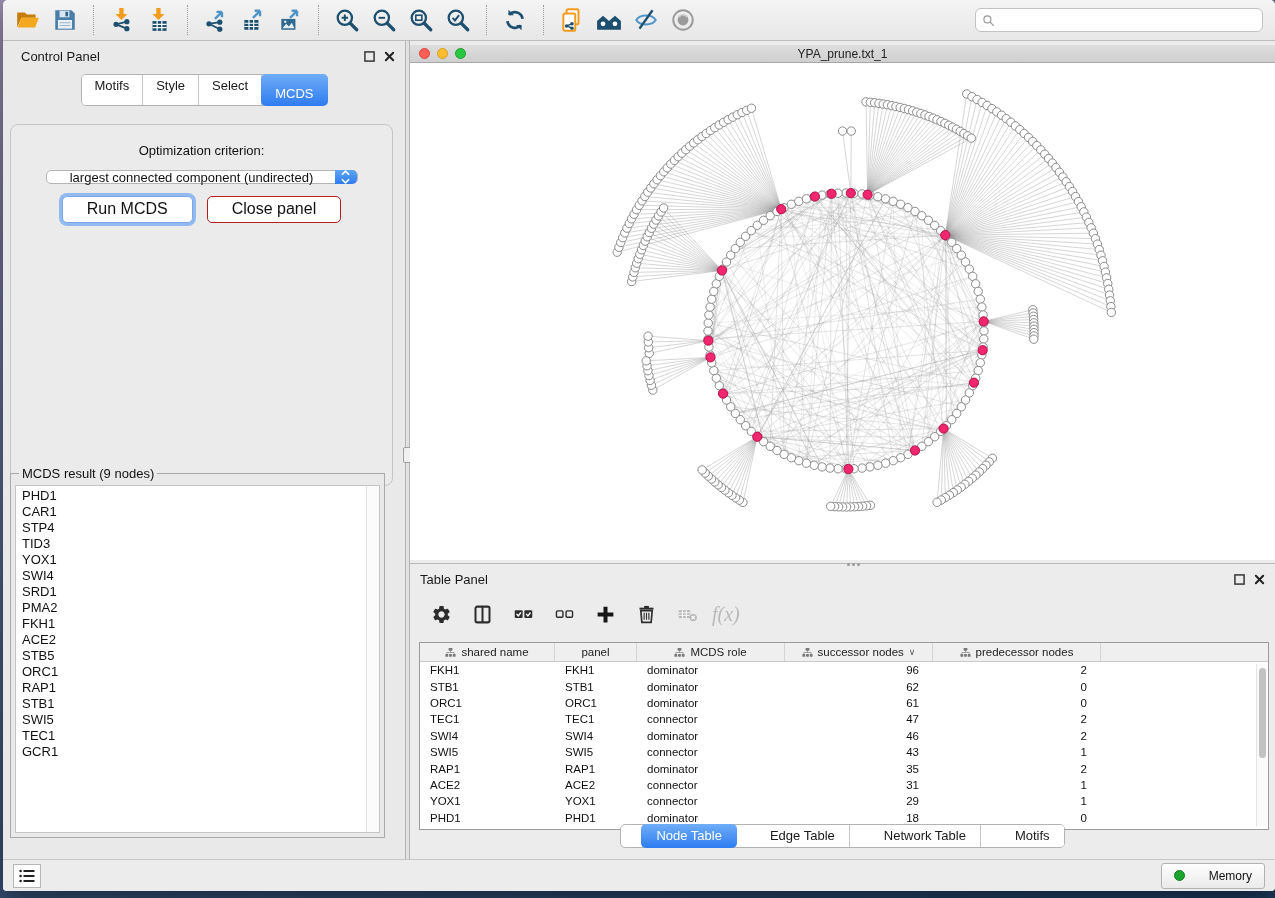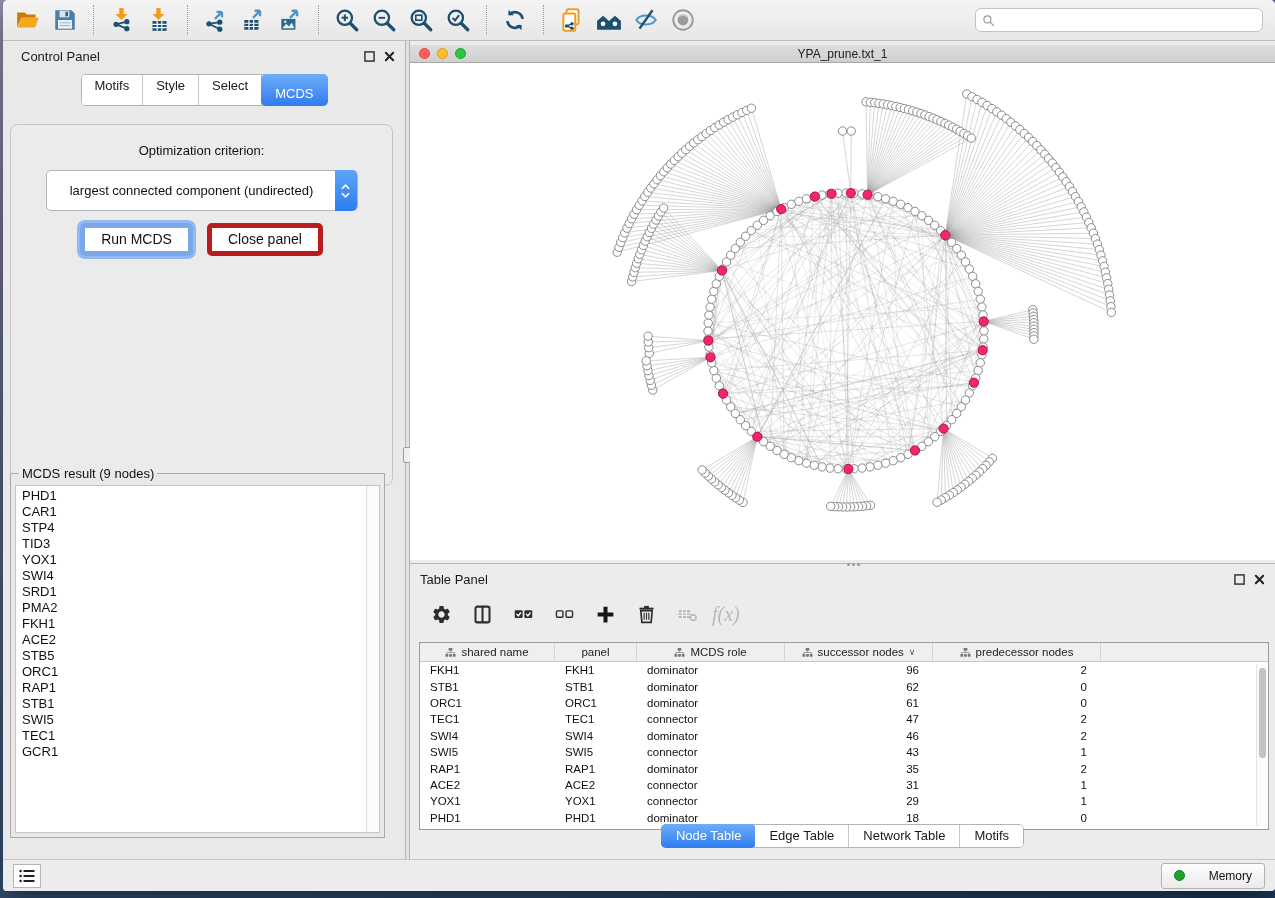--- a/index.html
+++ b/index.html
@@ -50,35 +50,35 @@
   .seg .tab.active {
     background:linear-gradient(#6fadf8,#2e7cf0); color:#fff; border-radius:5px;
     margin:-1px; padding:12px 14px 5px; border-right:none;
   }
   .cp-box {
     position:absolute; left:7px; right:12px; top:55px; height:362px;
     background:#ebebeb; border:1px solid #c5c5c5; border-radius:8px;margin-top:28px;
   }
   .opt-label { text-align:center; margin-top:18px; font-size:13px; }
   .select {
-    margin:12px auto 0; width:312px; height:41px; background:#fff;
+    margin:12px auto 0; width:312px; height:14px; background:#fff;
     border:1px solid #b5b5b5; border-radius:5px; display:flex; align-items:center;
     position:relative; font-size:13px;
   }
   .select .sel-text { flex:1; text-align:center; padding-right:20px; }
   .select .stepper {
     position:absolute; right:0; top:-1px; bottom:-1px; width:22px;
     background:linear-gradient(#5ca5f7,#2e7cf0); border-radius:0 5px 5px 0;
     display:flex; flex-direction:column; align-items:center; justify-content:center; gap:2px;
   }
   .stepper svg { width:9px; height:6px; }
   .btn-row { display:flex; justify-content:center; gap:14px; margin-top:12px; }
   .mac-btn {
-    background:#fff; border:5px solid #b91c1c; border-radius:5px;
-    font-size:14px; padding:3px 16px 4px; color:#111; cursor:default; font-family:inherit;
+    background:#fff; border:1px solid #b91c1c; border-radius:5px;
+    font-size:16px; padding:3px 24px 4px; color:#111; cursor:default; font-family:inherit;
   }
   .mac-btn.focused { box-shadow:0 0 0 3px rgba(98,160,244,.65); border-color:#7aa8e8; }
   .mcds-fieldset {
     position:absolute; left:7px; right:20px; top:425px; height:372px;
     border:1px solid #a9a9a9; background:#e9e9e9;
   }
   .mcds-fieldset legend { font-size:13px; margin-left:8px; padding:0 3px; }
   .mcds-list {
     position:absolute; left:4px; right:4px; top:4px; bottom:4px; background:#fff;
     border:1px solid #c4c4c4; overflow:hidden; padding:2px 0 0 6px; line-height:16px; font-size:13px;
@@ -116,21 +116,21 @@
   .nt-header .hcell:last-child { border-right:none; }
   .nt-header svg.colicon { width:11px; height:11px; flex:0 0 auto; }
   .sort-v { font-size:9px; color:#555; }
   .nt-body { position:relative; }
   .nt-row { display:grid; grid-template-columns:135px 82px 148px 148px 168px 1fr; height:16.4px; font-size:11.5px; align-items:center; }
   .nt-row .c { padding-left:10px; overflow:hidden; white-space:nowrap; }
   .nt-row .num { text-align:right; padding-right:14px; }
   .nt-scroll { position:absolute; right:1px; top:21px; width:11px; bottom:3px; background:#fafafa; border-left:1px solid #e4e4e4; }
   .nt-thumb { position:absolute; left:2px; right:1px; top:4px; height:90px; background:#c2c2c2; border-radius:5px; }
   .tp-tabs { position:absolute; left:0; right:0; bottom:9px; display:flex; justify-content:center; }
-  .tp-tabs .seg .tab { padding:3px 14px 4px; }
+  .tp-tabs .seg .tab { padding:3px 14px 4px;margin-left:20px; }
   .tp-tabs .seg .tab.active { padding:4px 15px 5px; }
   
   .status-bar {
     position:absolute; left:0; right:0; bottom:0; height:32px; background:#ececec;
     border-top:1px solid #c6c6c6; display:flex; align-items:center; padding:0 10px;
   }
   .list-btn { width:28px; height:24px; background:#fdfdfd; border:1px solid #b6b6b6; display:flex; align-items:center; justify-content:center; }
   .list-btn svg { width:16px; height:14px; }
   .memory-btn {
     margin-left:auto; height:26px; background:linear-gradient(#fefefe,#eaeaea);

